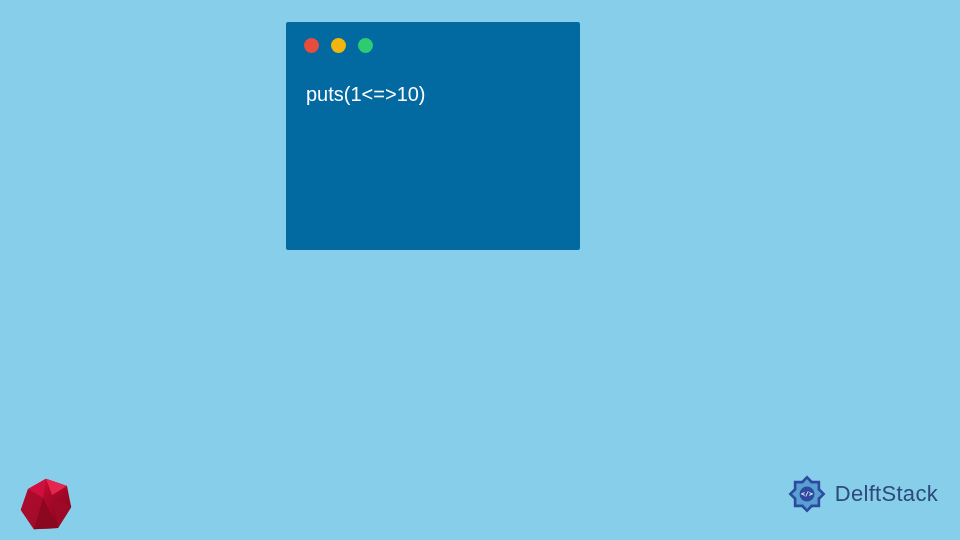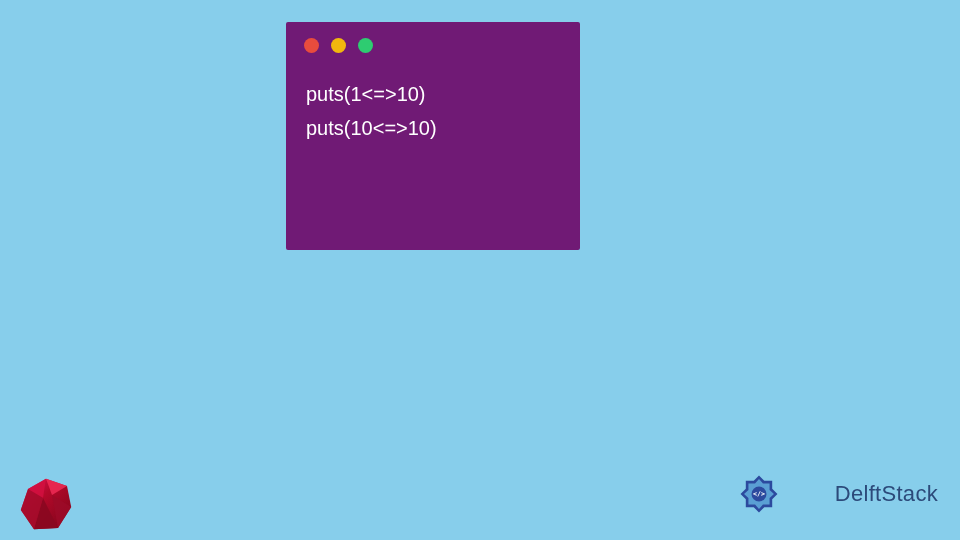--- a/index.html
+++ b/index.html
@@ -10,21 +10,21 @@
     position: relative;
     font-family: Arial, sans-serif;
     overflow: hidden;
   }
   .code-window {
     position: absolute;
     left: 286px;
     top: 22px;
     width: 294px;
     height: 228px;
-    background: #701a75;
+    background: #0369a1;
     border-radius: 2px;
   }
   .traffic-lights {
     display: flex;
     gap: 12px;
     padding: 16px 18px 0 18px;
   }
   .dot {
     width: 15px;
     height: 15px;
@@ -54,39 +54,37 @@
     bottom: 24px;
     display: flex;
     align-items: center;
     gap: 6px;
   }
   .delft-text {
     font-size: 22px;
     font-weight: 500;
     color: #2c4a7a;
     letter-spacing: 0.3px;
-    margin-left: 48px;
   }
   .delft-badge {
     width: 44px;
     height: 44px;
   }
 </style>
 </head>
 <body>
 
 <div class="code-window">
   <div class="traffic-lights">
     <div class="dot red"></div>
     <div class="dot yellow"></div>
     <div class="dot green"></div>
   </div>
   <div class="code-block">
     <div class="code-line">puts(1&lt;=&gt;10)</div>
-    <div class="code-line">puts(10&lt;=&gt;10)</div>
   </div>
 </div>
 
 <svg class="ruby-logo" viewBox="0 0 100 100">
   <defs>
     <linearGradient id="rubyGrad" x1="0%" y1="0%" x2="100%" y2="100%">
       <stop offset="0%" stop-color="#e0115f"></stop>
       <stop offset="40%" stop-color="#b3092a"></stop>
       <stop offset="100%" stop-color="#7a0419"></stop>
     </linearGradient>

